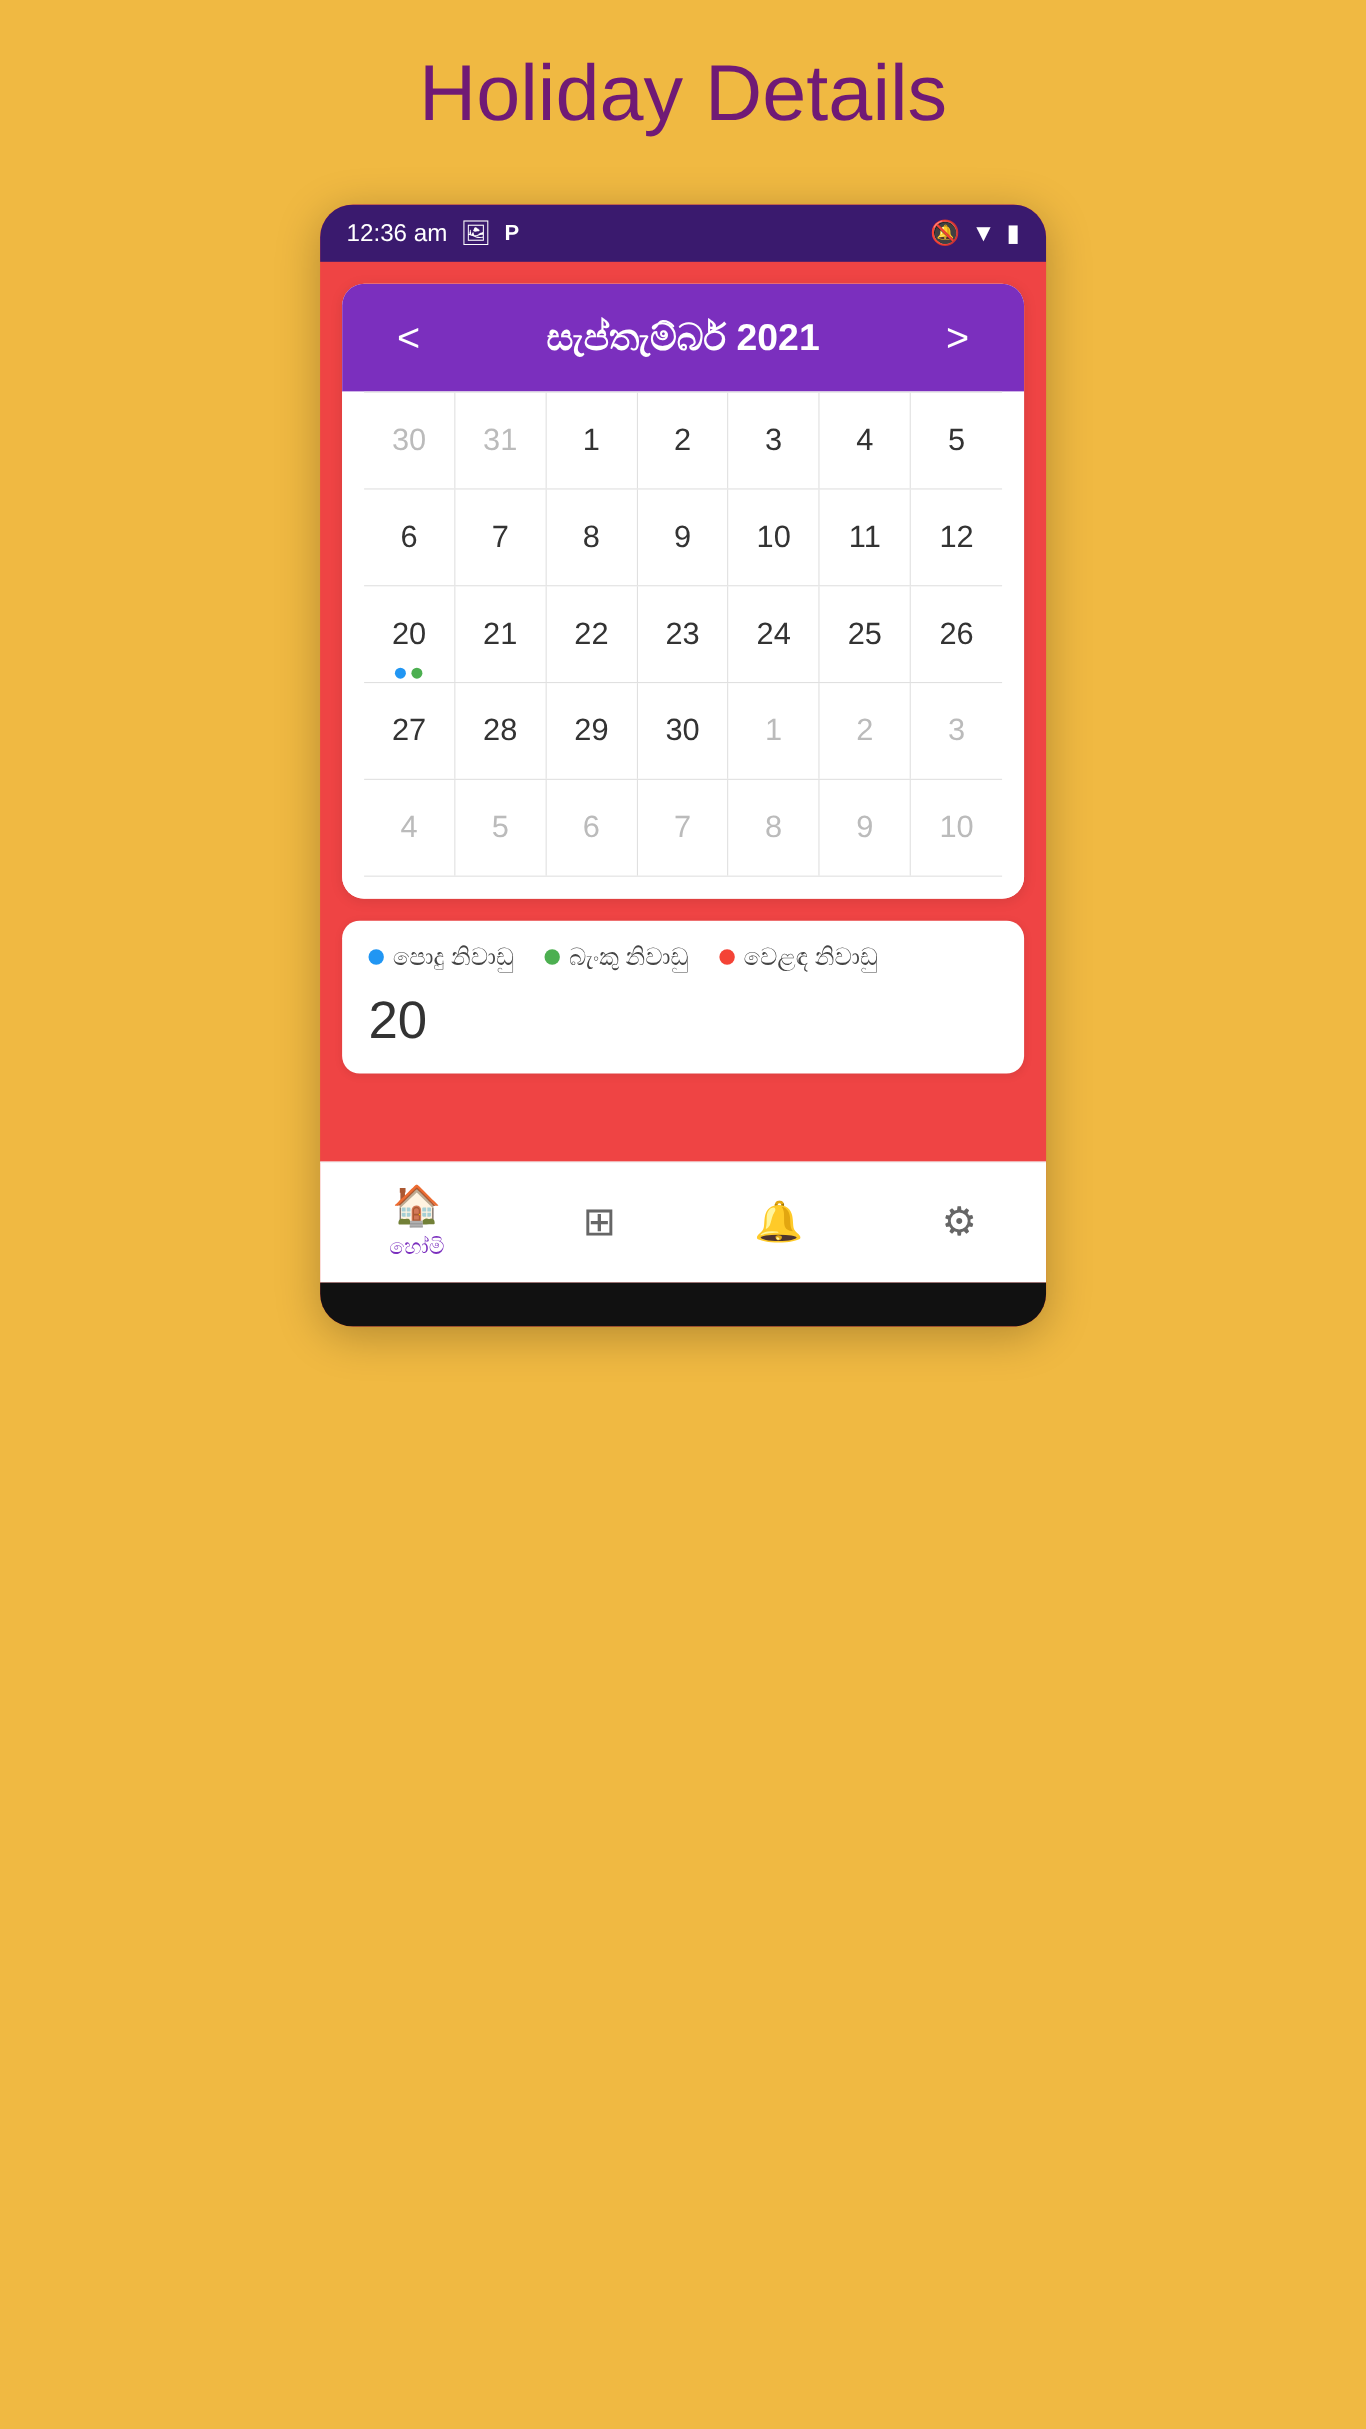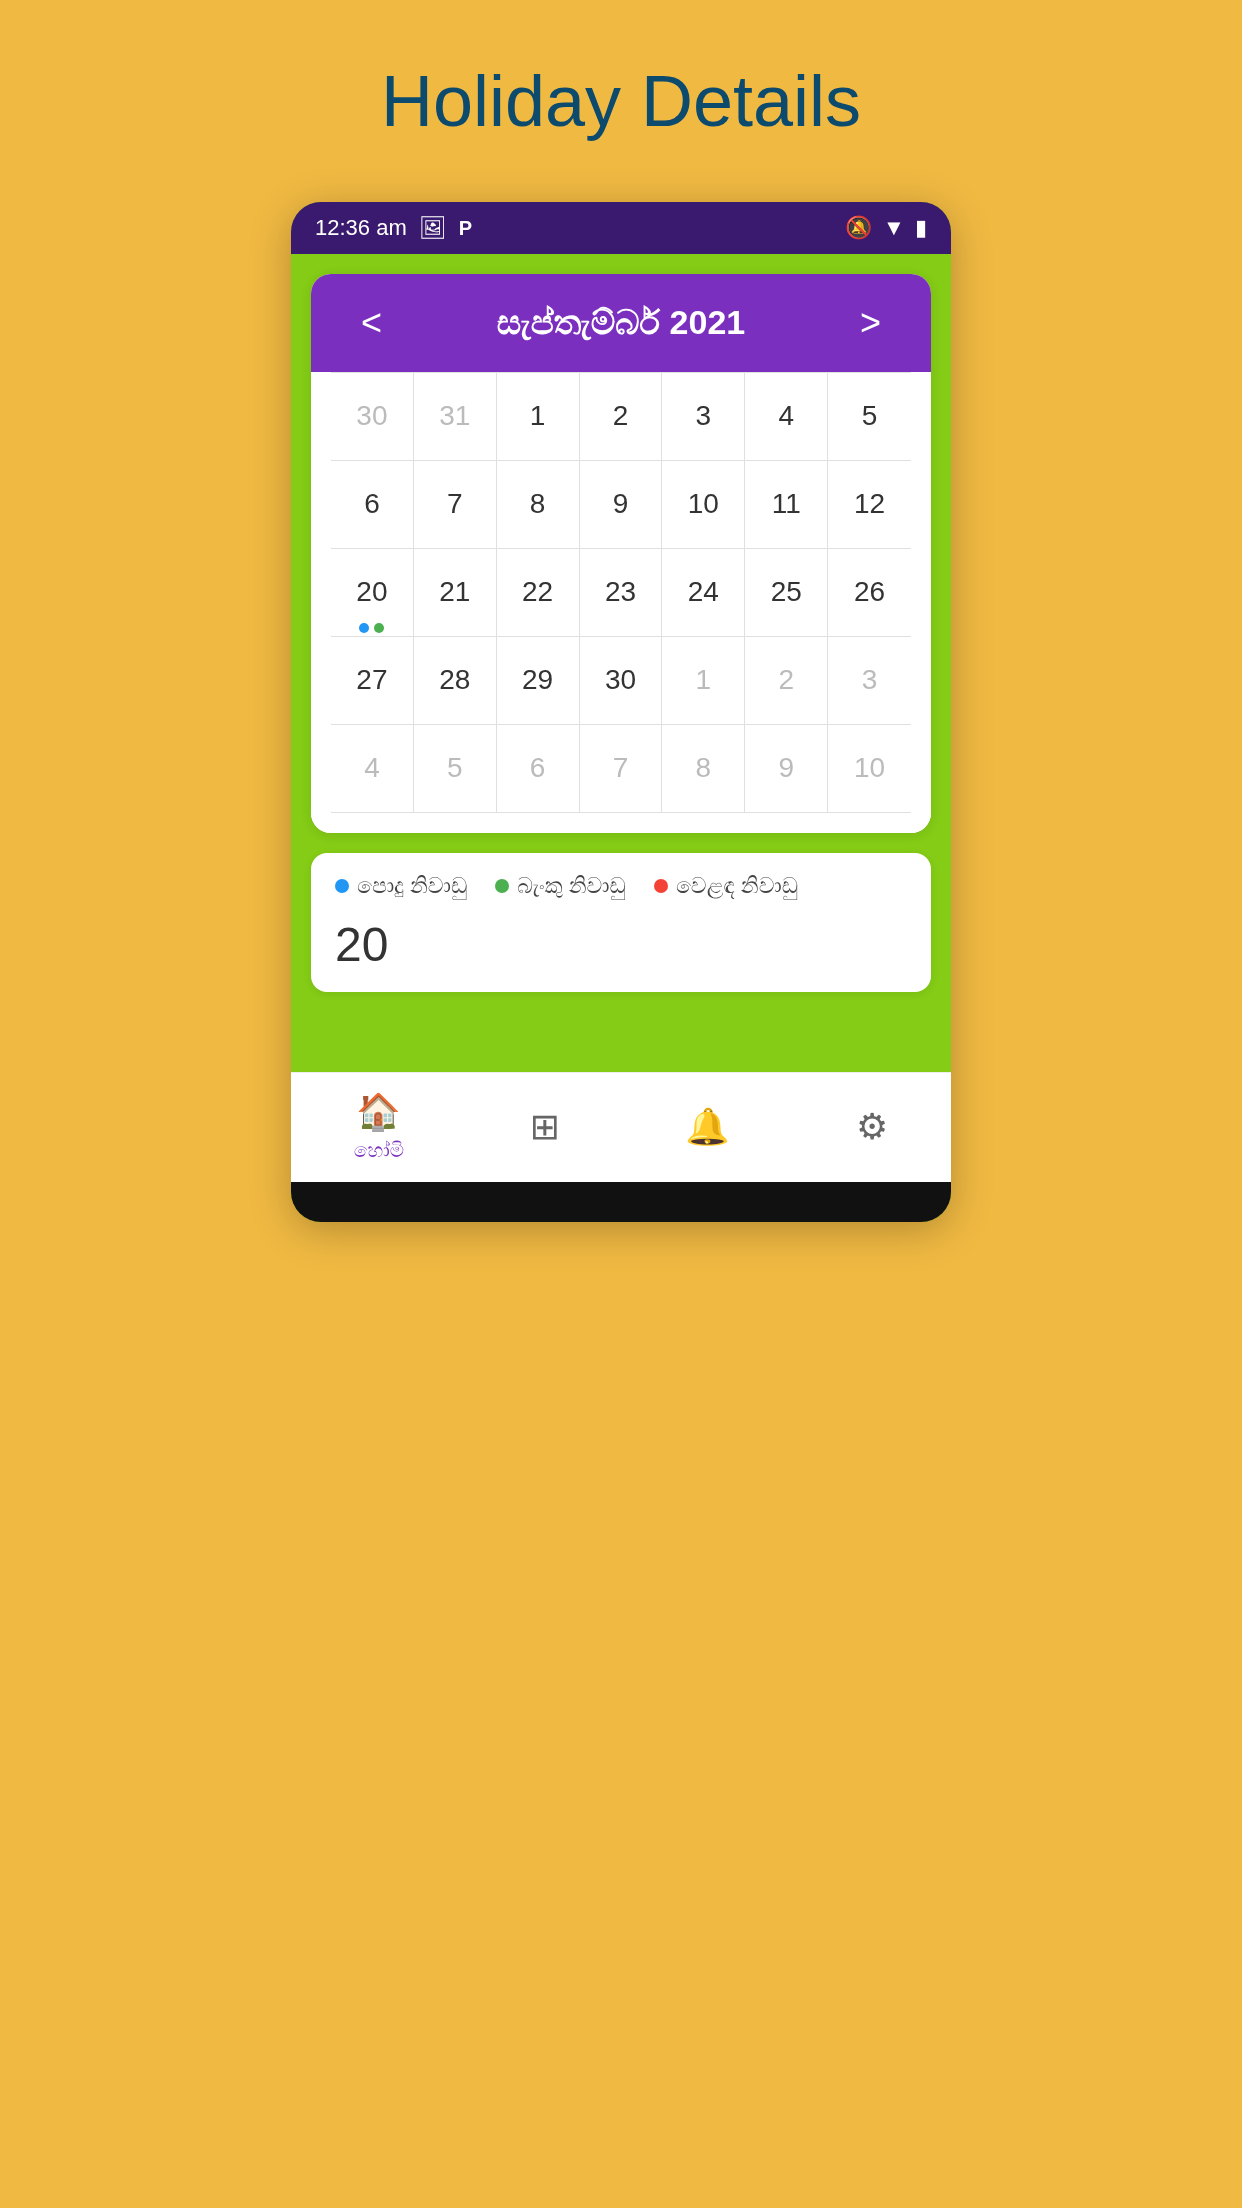--- a/index.html
+++ b/index.html
@@ -10,29 +10,29 @@
       font-family: -apple-system, BlinkMacSystemFont, 'Segoe UI', sans-serif;
       display: flex;
       flex-direction: column;
       align-items: center;
       position: relative;
     }
 
     .page-title {
       font-size: 72px;
       font-weight: 500;
-      color: #0c4a6e;
-      margin-top: 60px;
+      color: #701a75;
+      margin-top: 44px;
       margin-bottom: 60px;
       text-align: center;
     }
 
     .phone-container {
       width: 660px;
-      background: #84cc16;
+      background: #ef4444;
       border-radius: 30px;
       overflow: hidden;
       box-shadow: 0 8px 40px rgba(0,0,0,0.25);
       display: flex;
       flex-direction: column;
     }
 
     
     .status-bar {
       background: #3a1a6e;

